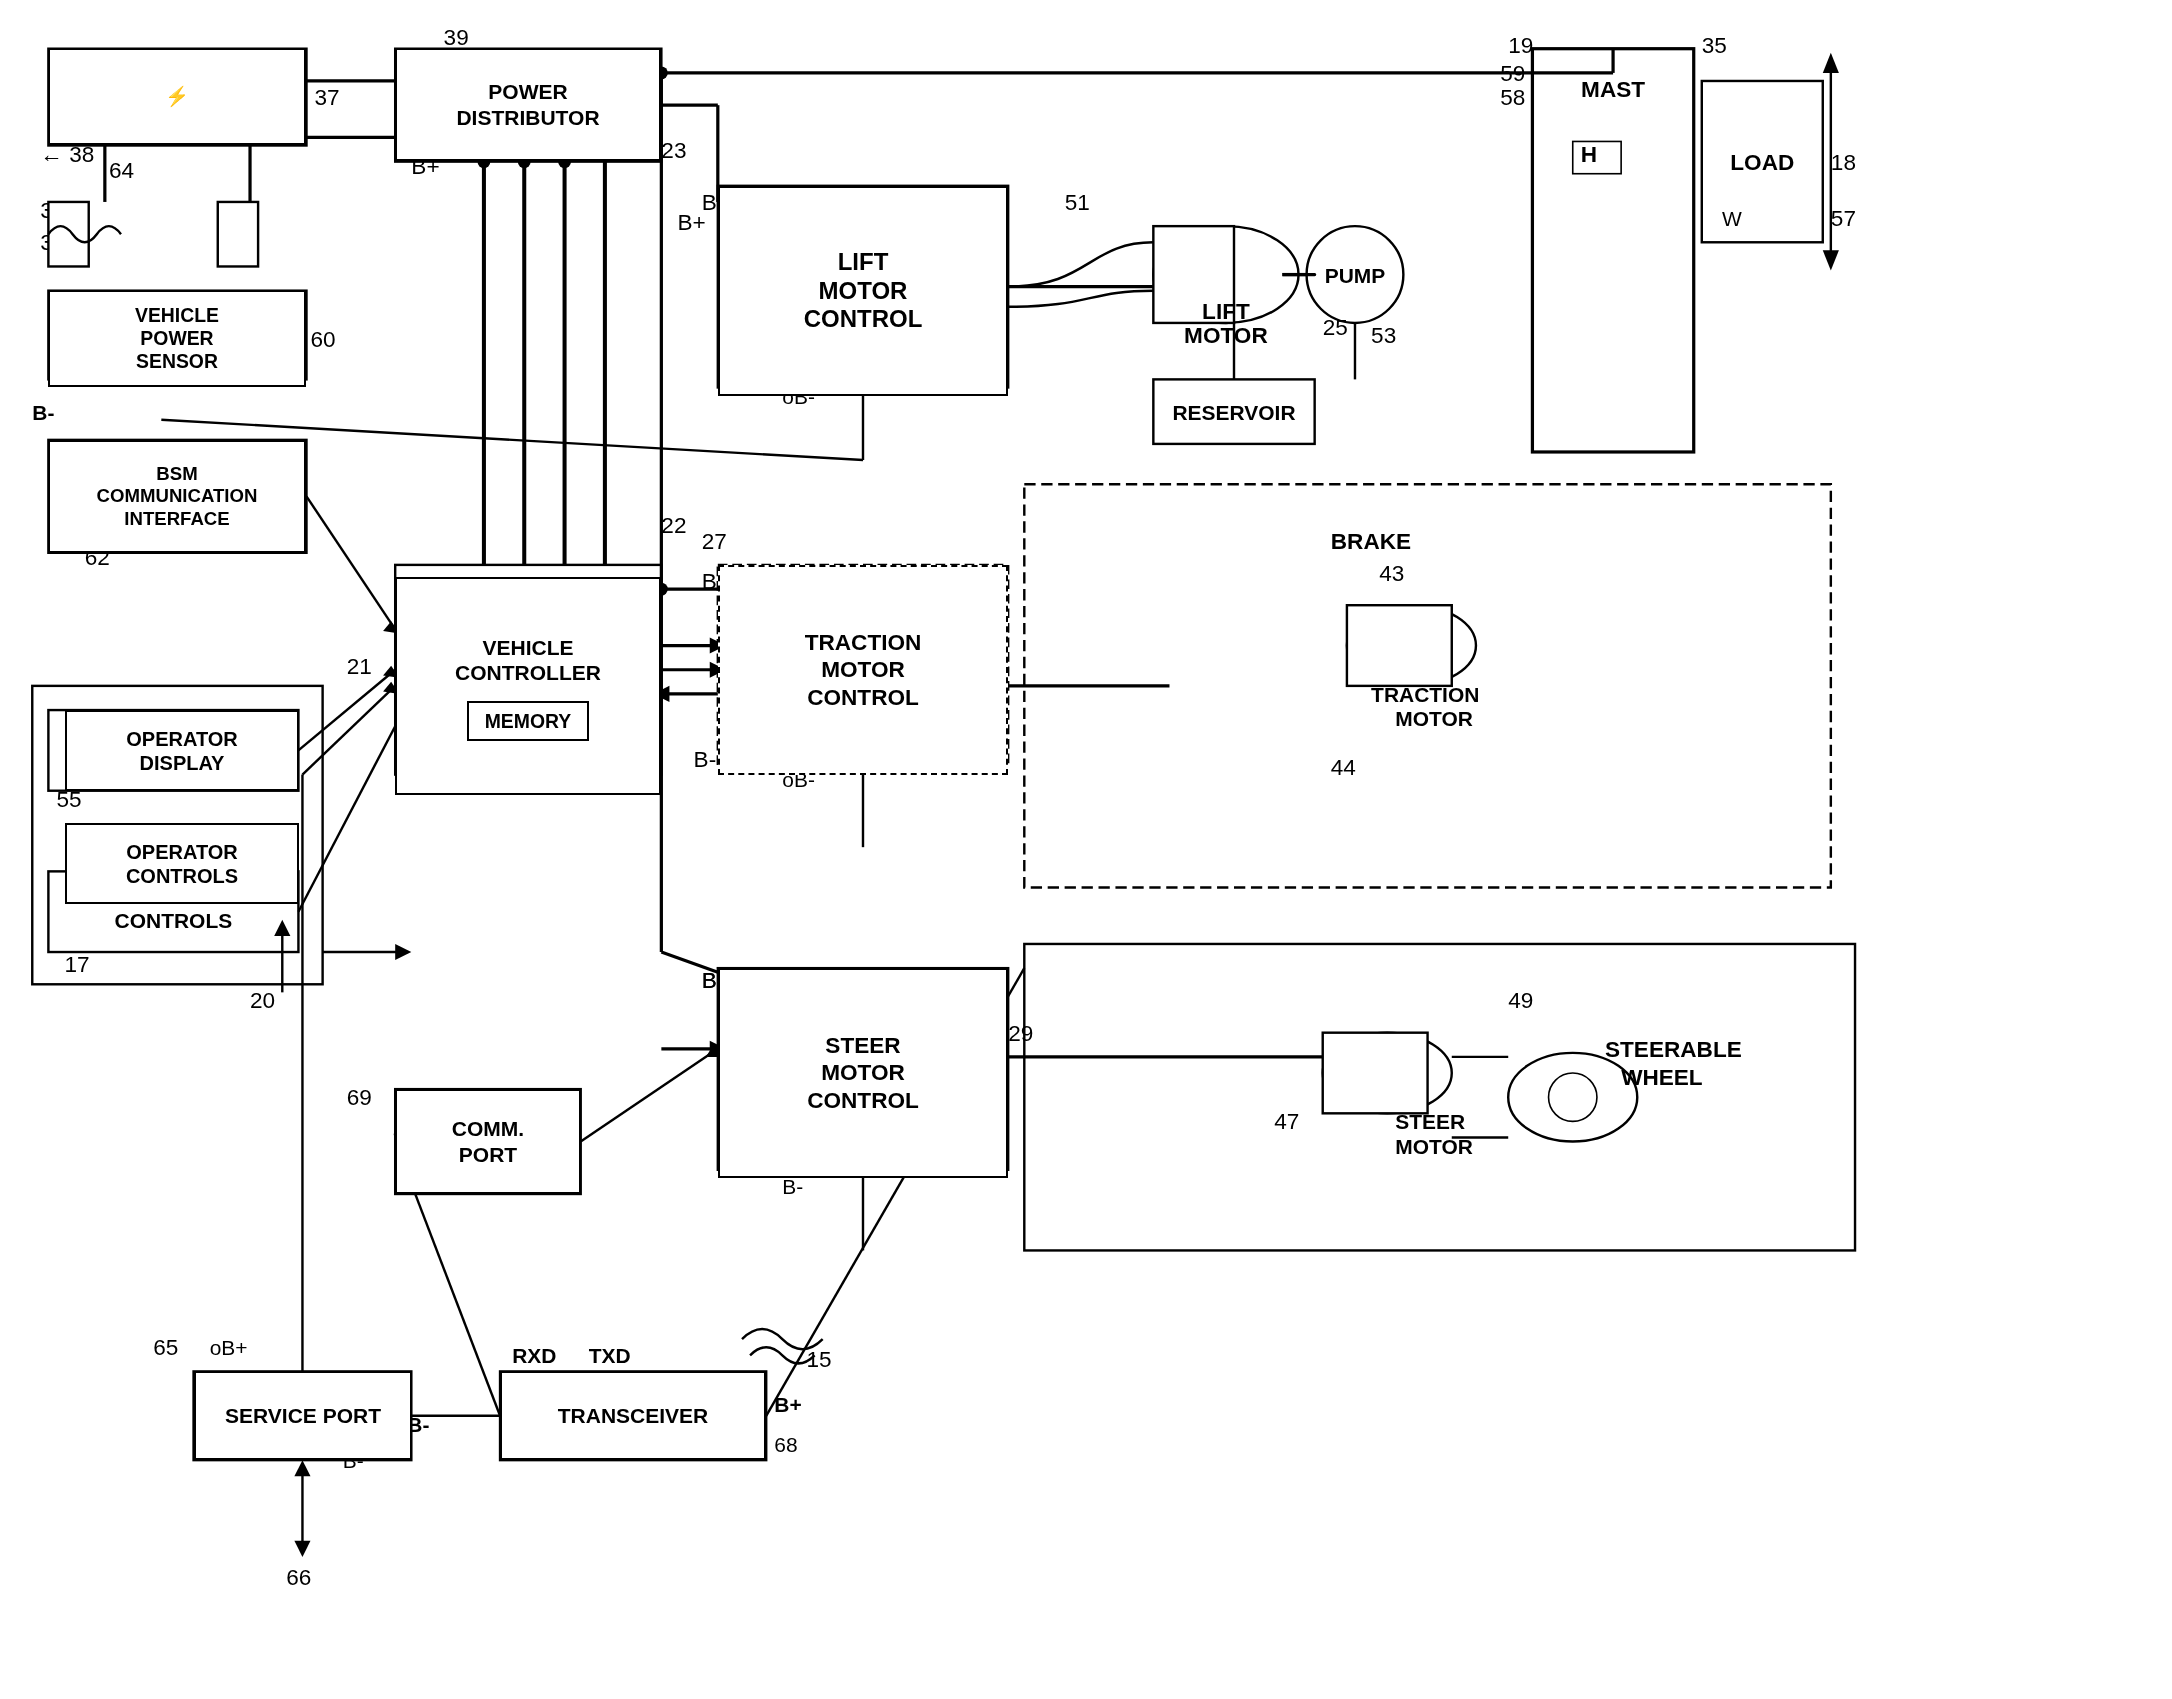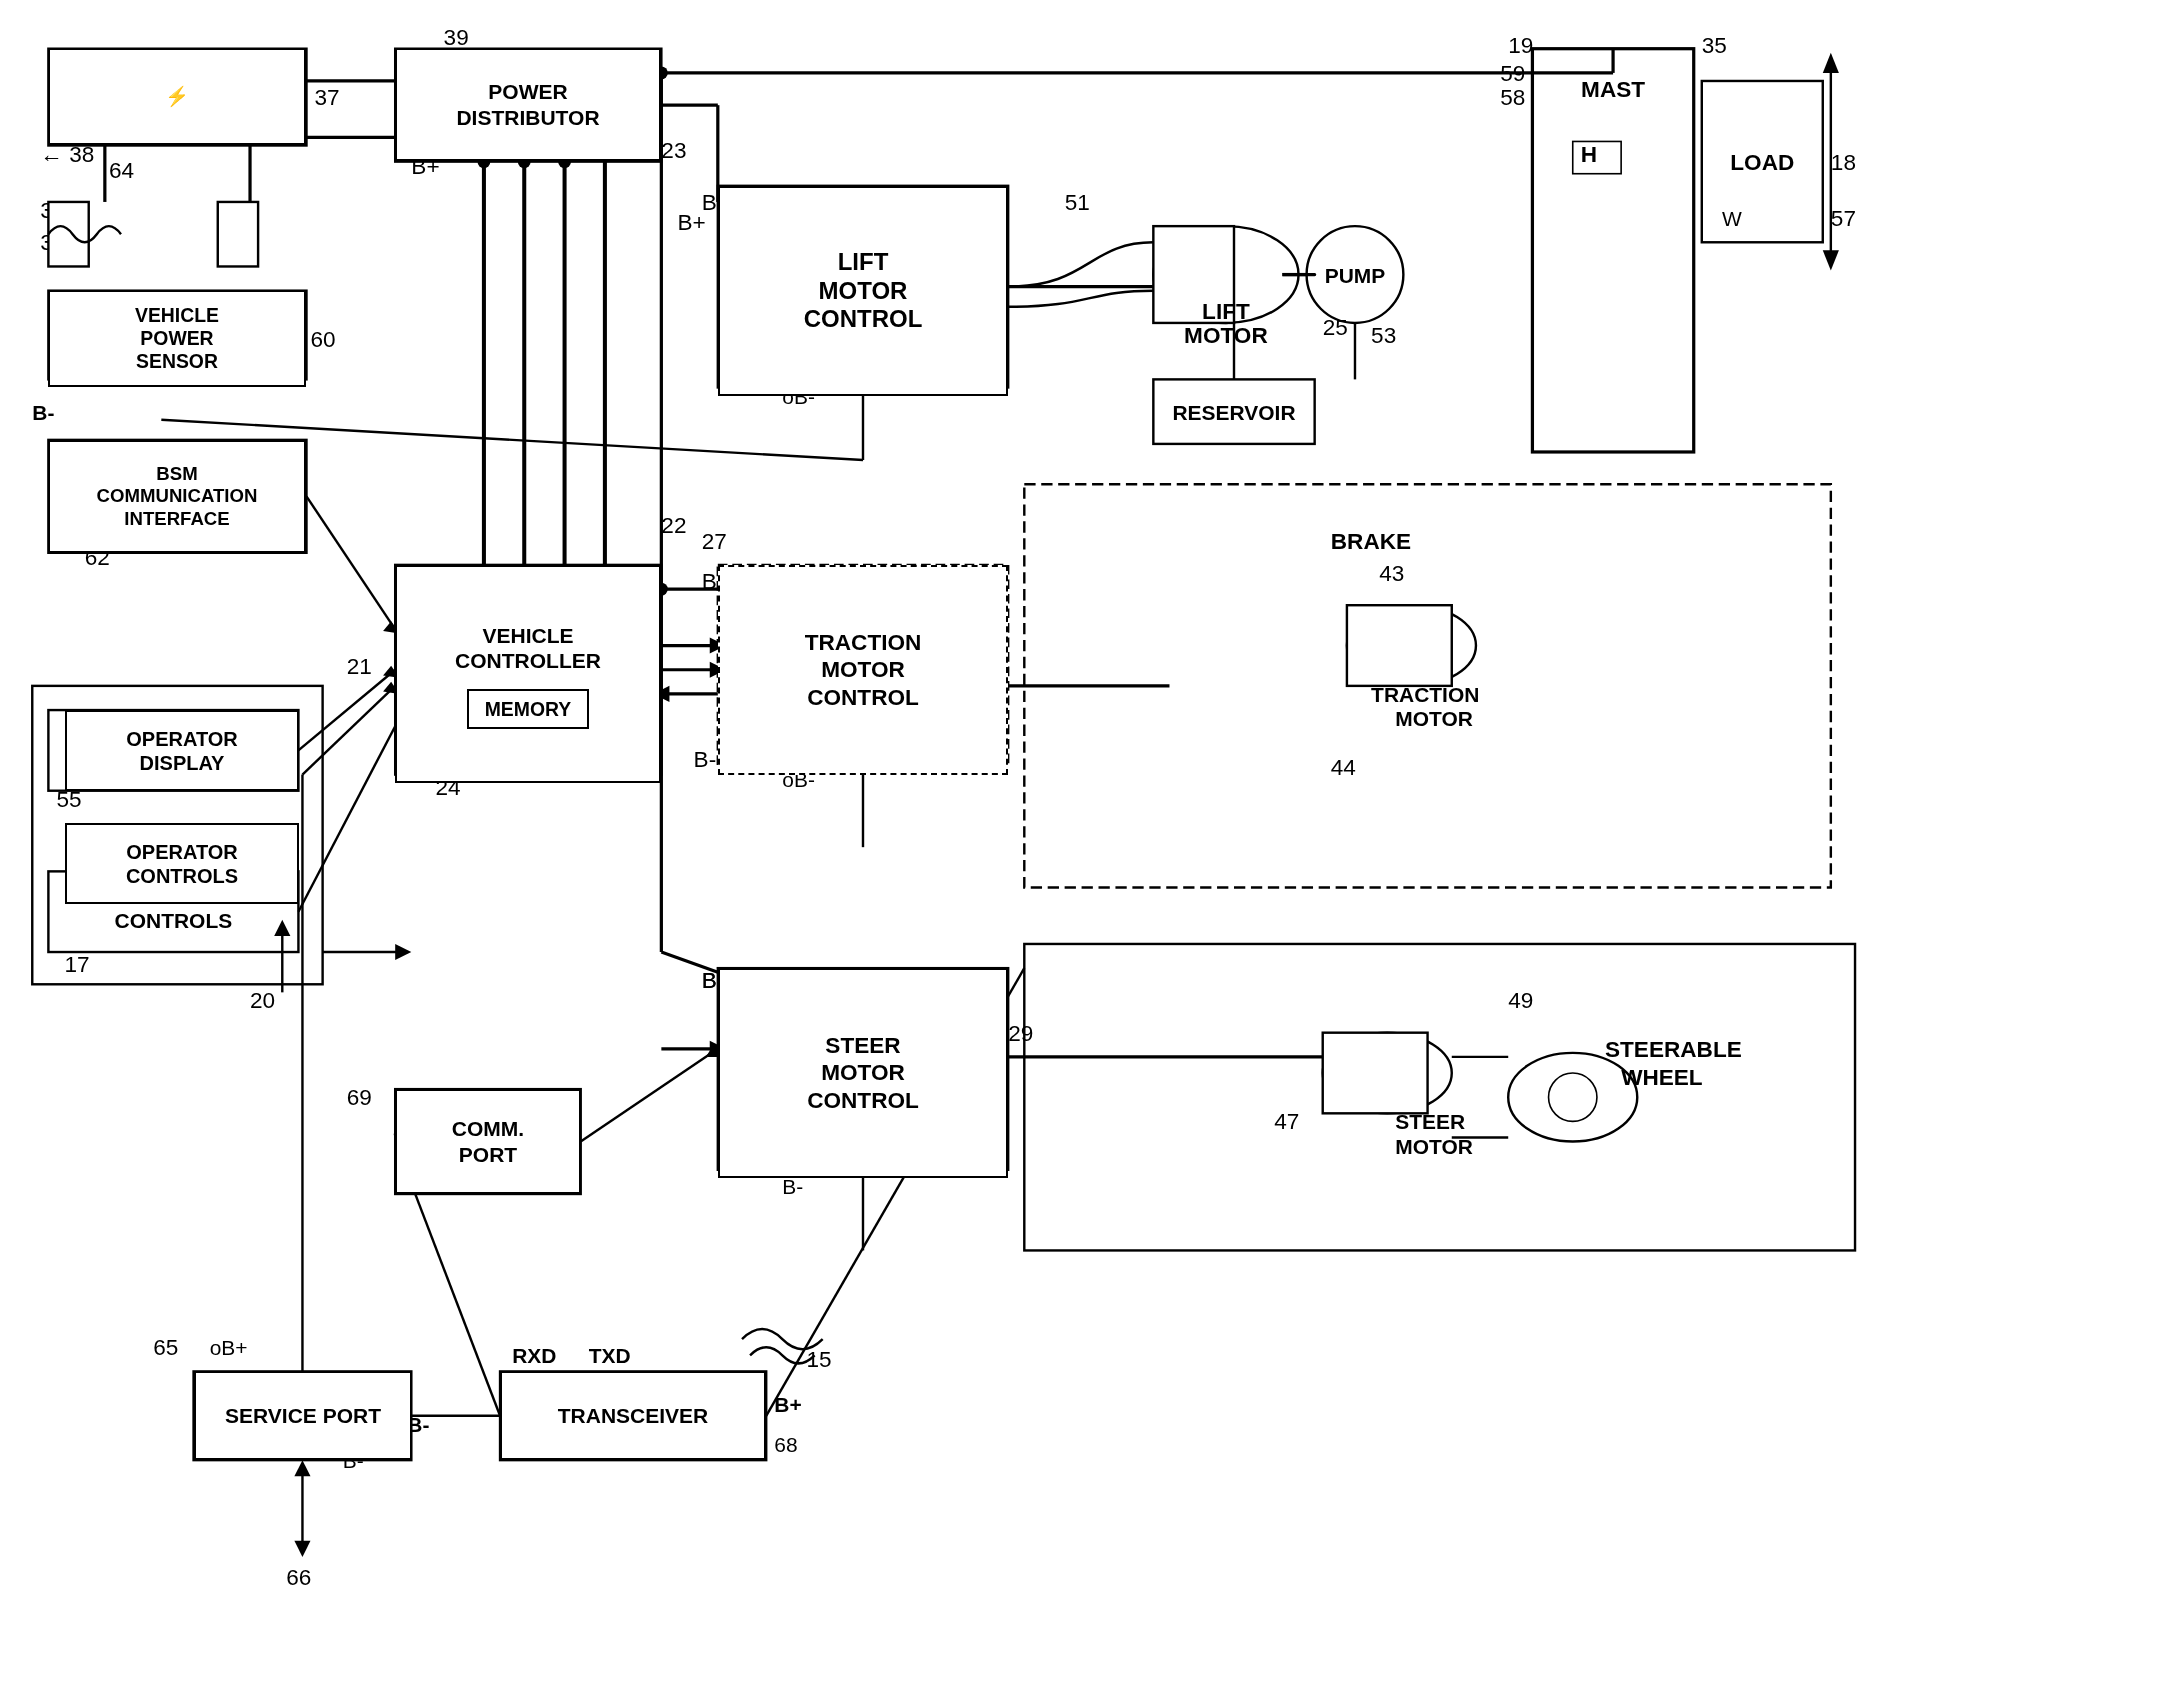--- a/index.html
+++ b/index.html
@@ -342,21 +342,21 @@
 POWER
 SENSOR</span>
 </div>
 
 <div class="box" style="left:48px;top:440px;width:258px;height:113px;font-size:18.6px;">
   <span style="white-space: pre-line;">BSM
 COMMUNICATION
 INTERFACE</span>
 </div>
 
-<div class="box" style="left:395px;top:565px;width:266px;height:218px;font-size:21px;align-items:flex-start;flex-direction:column;padding:12px;">
+<div class="box" style="left:395px;top:577px;width:266px;height:218px;font-size:21px;align-items:flex-start;flex-direction:column;padding:12px;">
   <div style="width:100%;text-align:center;font-size:21px;font-weight:bold;margin-top:4px;">VEHICLE
 CONTROLLER</div>
   <div style="width:100%;display:flex;justify-content:center;margin-top:16px;">
     <div style="border:2.4px solid #000;padding:6.5px 16px;font-size:19.4px;font-weight:bold;">MEMORY</div>
   </div>
 </div>
 
 <div class="box" style="left:718px;top:186px;width:290px;height:210px;font-size:24px;font-weight:bold;">
   <span style="white-space: pre-line;">LIFT
 MOTOR

